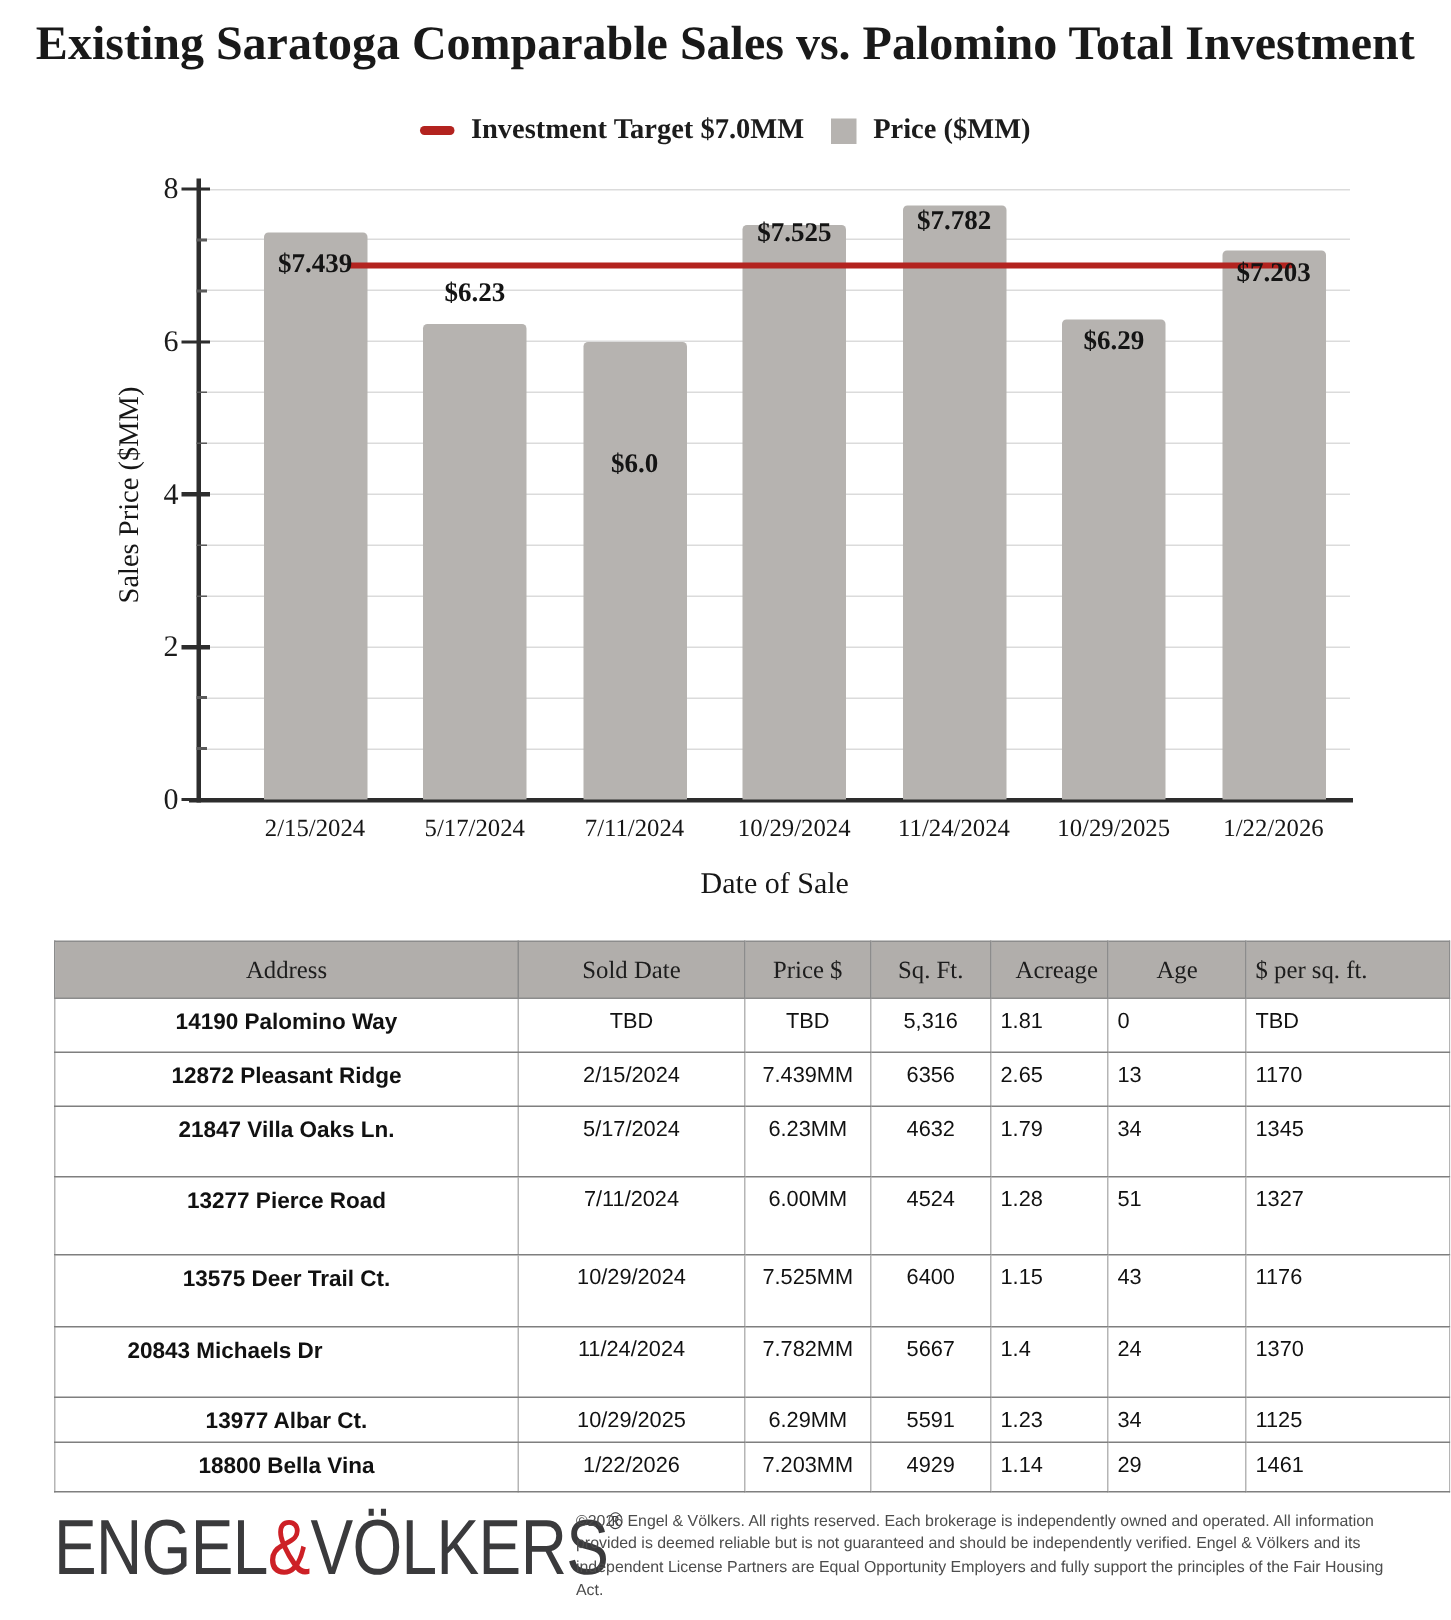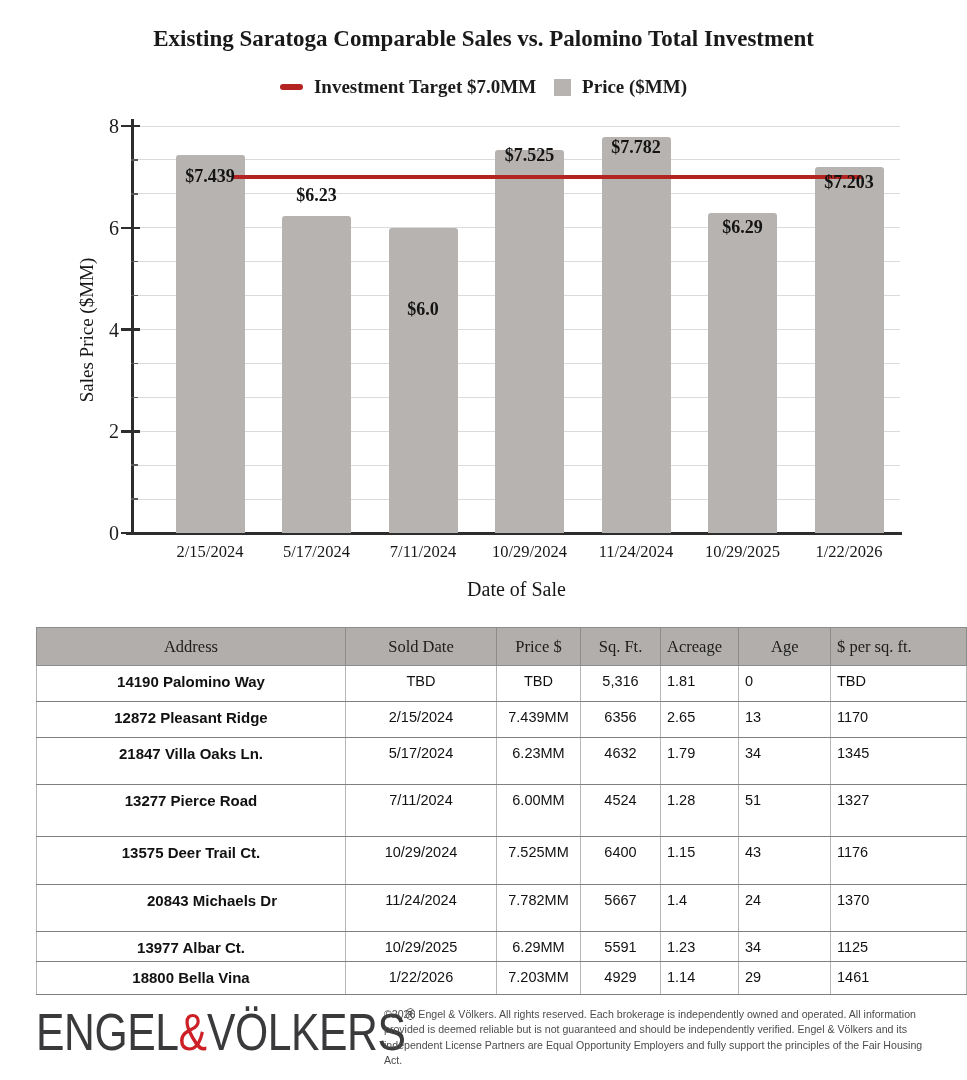--- a/index.html
+++ b/index.html
@@ -4,22 +4,22 @@
 <style>
   html,body { margin:0; padding:0; background:#ffffff; }
   .page {
     position:relative; width:967px; height:1080px; margin:0 auto;
     background:#ffffff; overflow:hidden;
     font-family:"Liberation Serif", serif; color:#1a1a1a;
   }
 
   
   .chart-title {
-    position:absolute; top:26px; left:0; width:100%;
-    text-align:center; font-size:23px; font-weight:600; color:#191919;
+    position:absolute; top:10px; left:0; width:100%;
+    text-align:center; font-size:32px; font-weight:600; color:#191919;
   }
   .legend {
     position:absolute; top:76px; left:0; width:100%;
     display:flex; justify-content:center; align-items:center; gap:18px;
   }
   .legend-item { display:flex; align-items:center; gap:11px;
     font-size:19px; font-weight:700; color:#1c1c1c; }
   .swatch-line { width:23px; height:6px; border-radius:3px; }
   .swatch-box  { width:17px; height:17px; }
 
@@ -164,21 +164,21 @@
         <col style="width: 78px;">
         <col style="width: 92px;">
         <col style="width: 136px;">
       </colgroup>
       <thead>
         <tr>
           <th style="text-align: center;">Address</th>
           <th style="text-align: center;">Sold Date</th>
           <th style="text-align: center;">Price $</th>
           <th style="text-align: center;">Sq. Ft.</th>
-          <th style="text-align: left;">Acreage</th>
+          <th style="text-align: right;">Acreage</th>
           <th style="text-align: left; padding-left: 32px;">Age</th>
           <th style="text-align: left;">$ per sq. ft.</th>
         </tr>
       </thead>
       <tbody>
         <tr style="height: 36px;">
           <td class="c0" style="text-align: center;">14190 Palomino Way</td>
           <td style="text-align: center;">TBD</td>
           <td style="text-align: center;">TBD</td>
           <td style="text-align: center;">5,316</td>
@@ -216,21 +216,21 @@
         <tr style="height: 48px;">
           <td class="c0" style="text-align: center;">13575 Deer Trail Ct.</td>
           <td style="text-align: center;">10/29/2024</td>
           <td style="text-align: center;">7.525MM</td>
           <td style="text-align: center;">6400</td>
           <td style="text-align: left;">1.15</td>
           <td style="text-align: left;">43</td>
           <td style="text-align: left;">1176</td>
         </tr>
         <tr style="height: 47px;">
-          <td class="c0" style="text-align: center; padding-left: 48px;">20843 Michaels Dr</td>
+          <td class="c0" style="text-align: left; padding-left: 48px;">20843 Michaels Dr</td>
           <td style="text-align: center;">11/24/2024</td>
           <td style="text-align: center;">7.782MM</td>
           <td style="text-align: center;">5667</td>
           <td style="text-align: left;">1.4</td>
           <td style="text-align: left;">24</td>
           <td style="text-align: left;">1370</td>
         </tr>
         <tr style="height: 30px;">
           <td class="c0" style="text-align: center;">13977 Albar Ct.</td>
           <td style="text-align: center;">10/29/2025</td>

